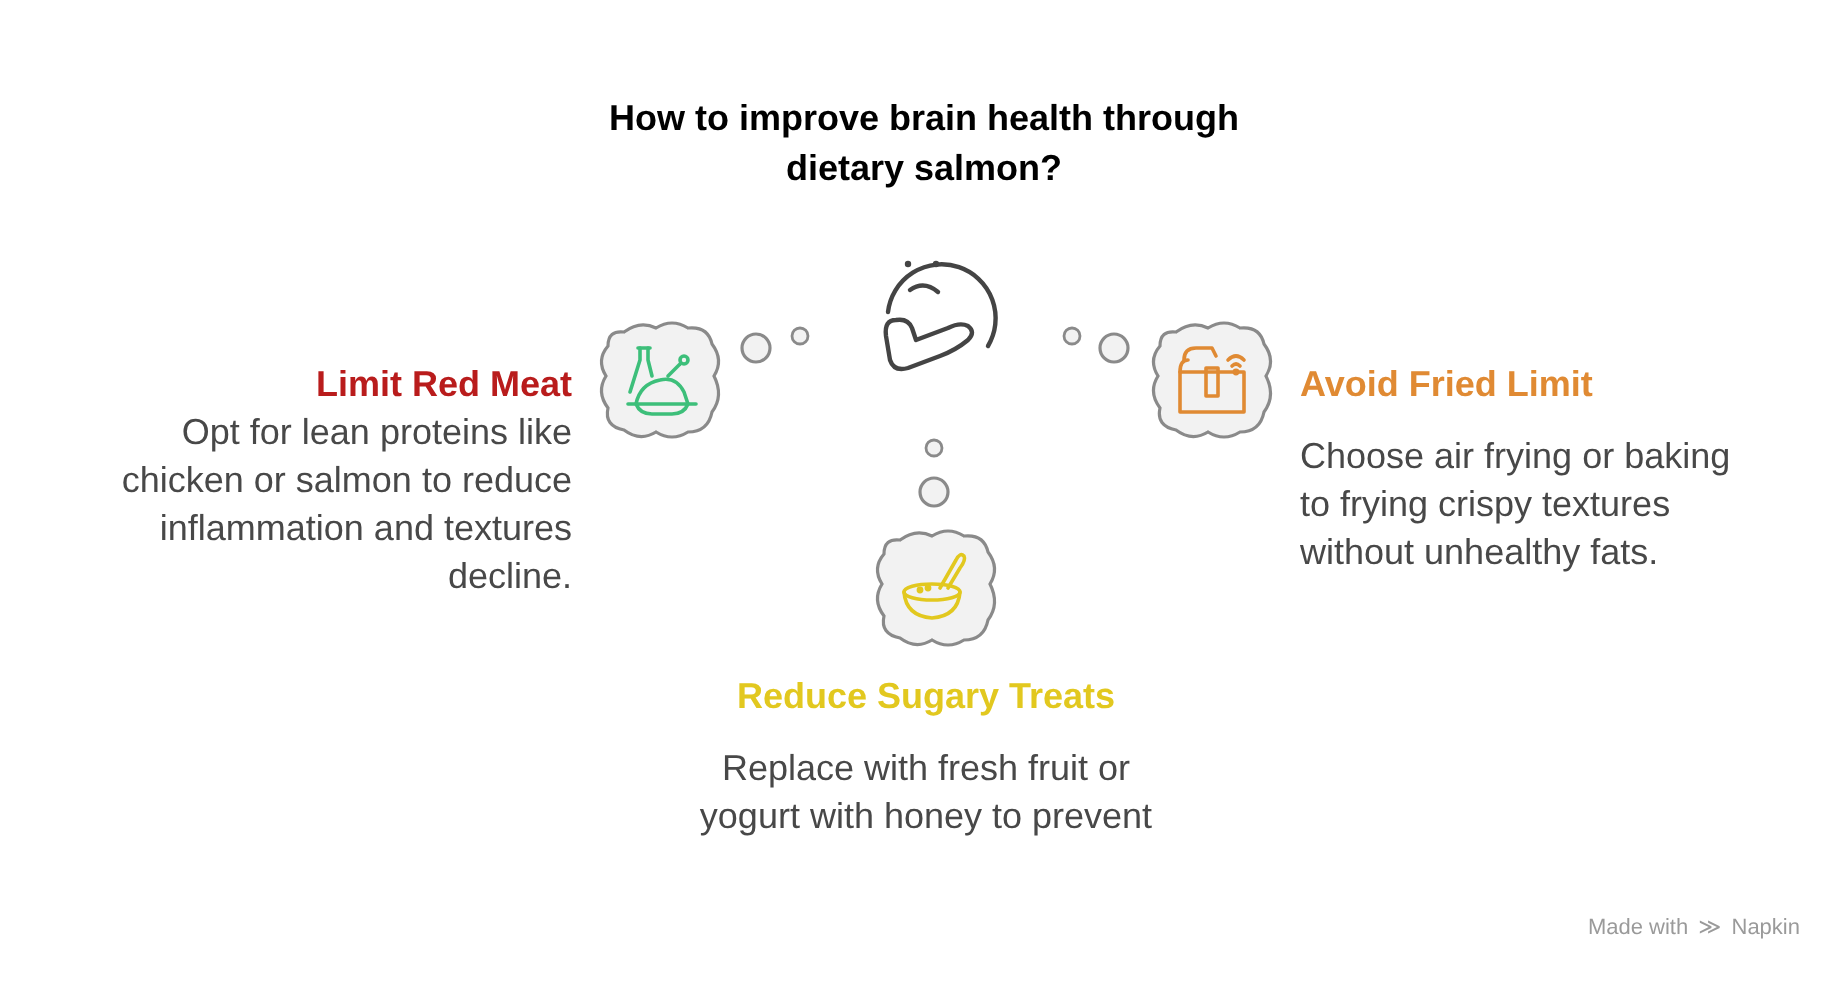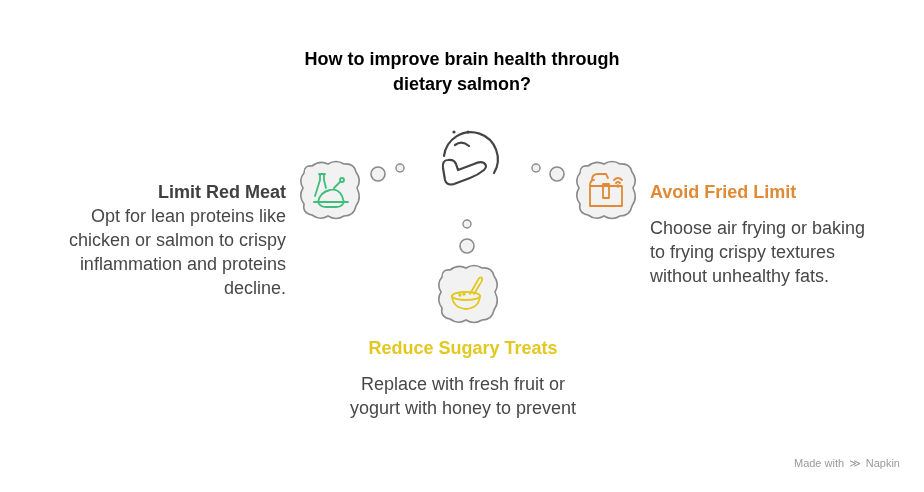--- a/index.html
+++ b/index.html
@@ -79,25 +79,25 @@
   <g fill="none" stroke="#e2c81f" stroke-width="1.8" stroke-linecap="round" stroke-linejoin="round">
     <ellipse cx="30" cy="34" rx="14" ry="4"></ellipse>
     <path d="M16 34 Q 17 46 30 47 Q 43 46 44 34"></path>
     <path d="M34 32 L 42 18 Q 44 14 46 16 Q 47 18 44 22 L 38 32"></path>
     <circle cx="24" cy="33" r="0.8" fill="#e2c81f"></circle>
     <circle cx="28" cy="32" r="0.8" fill="#e2c81f"></circle>
   </g>
 </svg>
 
 <div class="abs left-block" style="top:180px;">
-  <div class="heading" style="color:#404040;">Limit Red Meat</div>
+  <div class="heading" style="color:#b91c1c;">Limit Red Meat</div>
   <div class="desc" style="">
     <div>Opt for lean proteins like</div>
-    <div>chicken or salmon to crispy</div>
-    <div>inflammation and proteins</div>
+    <div>chicken or salmon to reduce</div>
+    <div>inflammation and textures</div>
     <div>decline.</div>
   </div>
 </div>
 
 <div class="abs right-block" style="top:180px;">
   <div class="heading" style="color:#e08a33;">Avoid Fried Limit</div>
   <div class="desc" style="margin-top:12px;">
     <div>Choose air frying or baking</div>
     <div>to frying crispy textures</div>
     <div>without unhealthy fats.</div>

